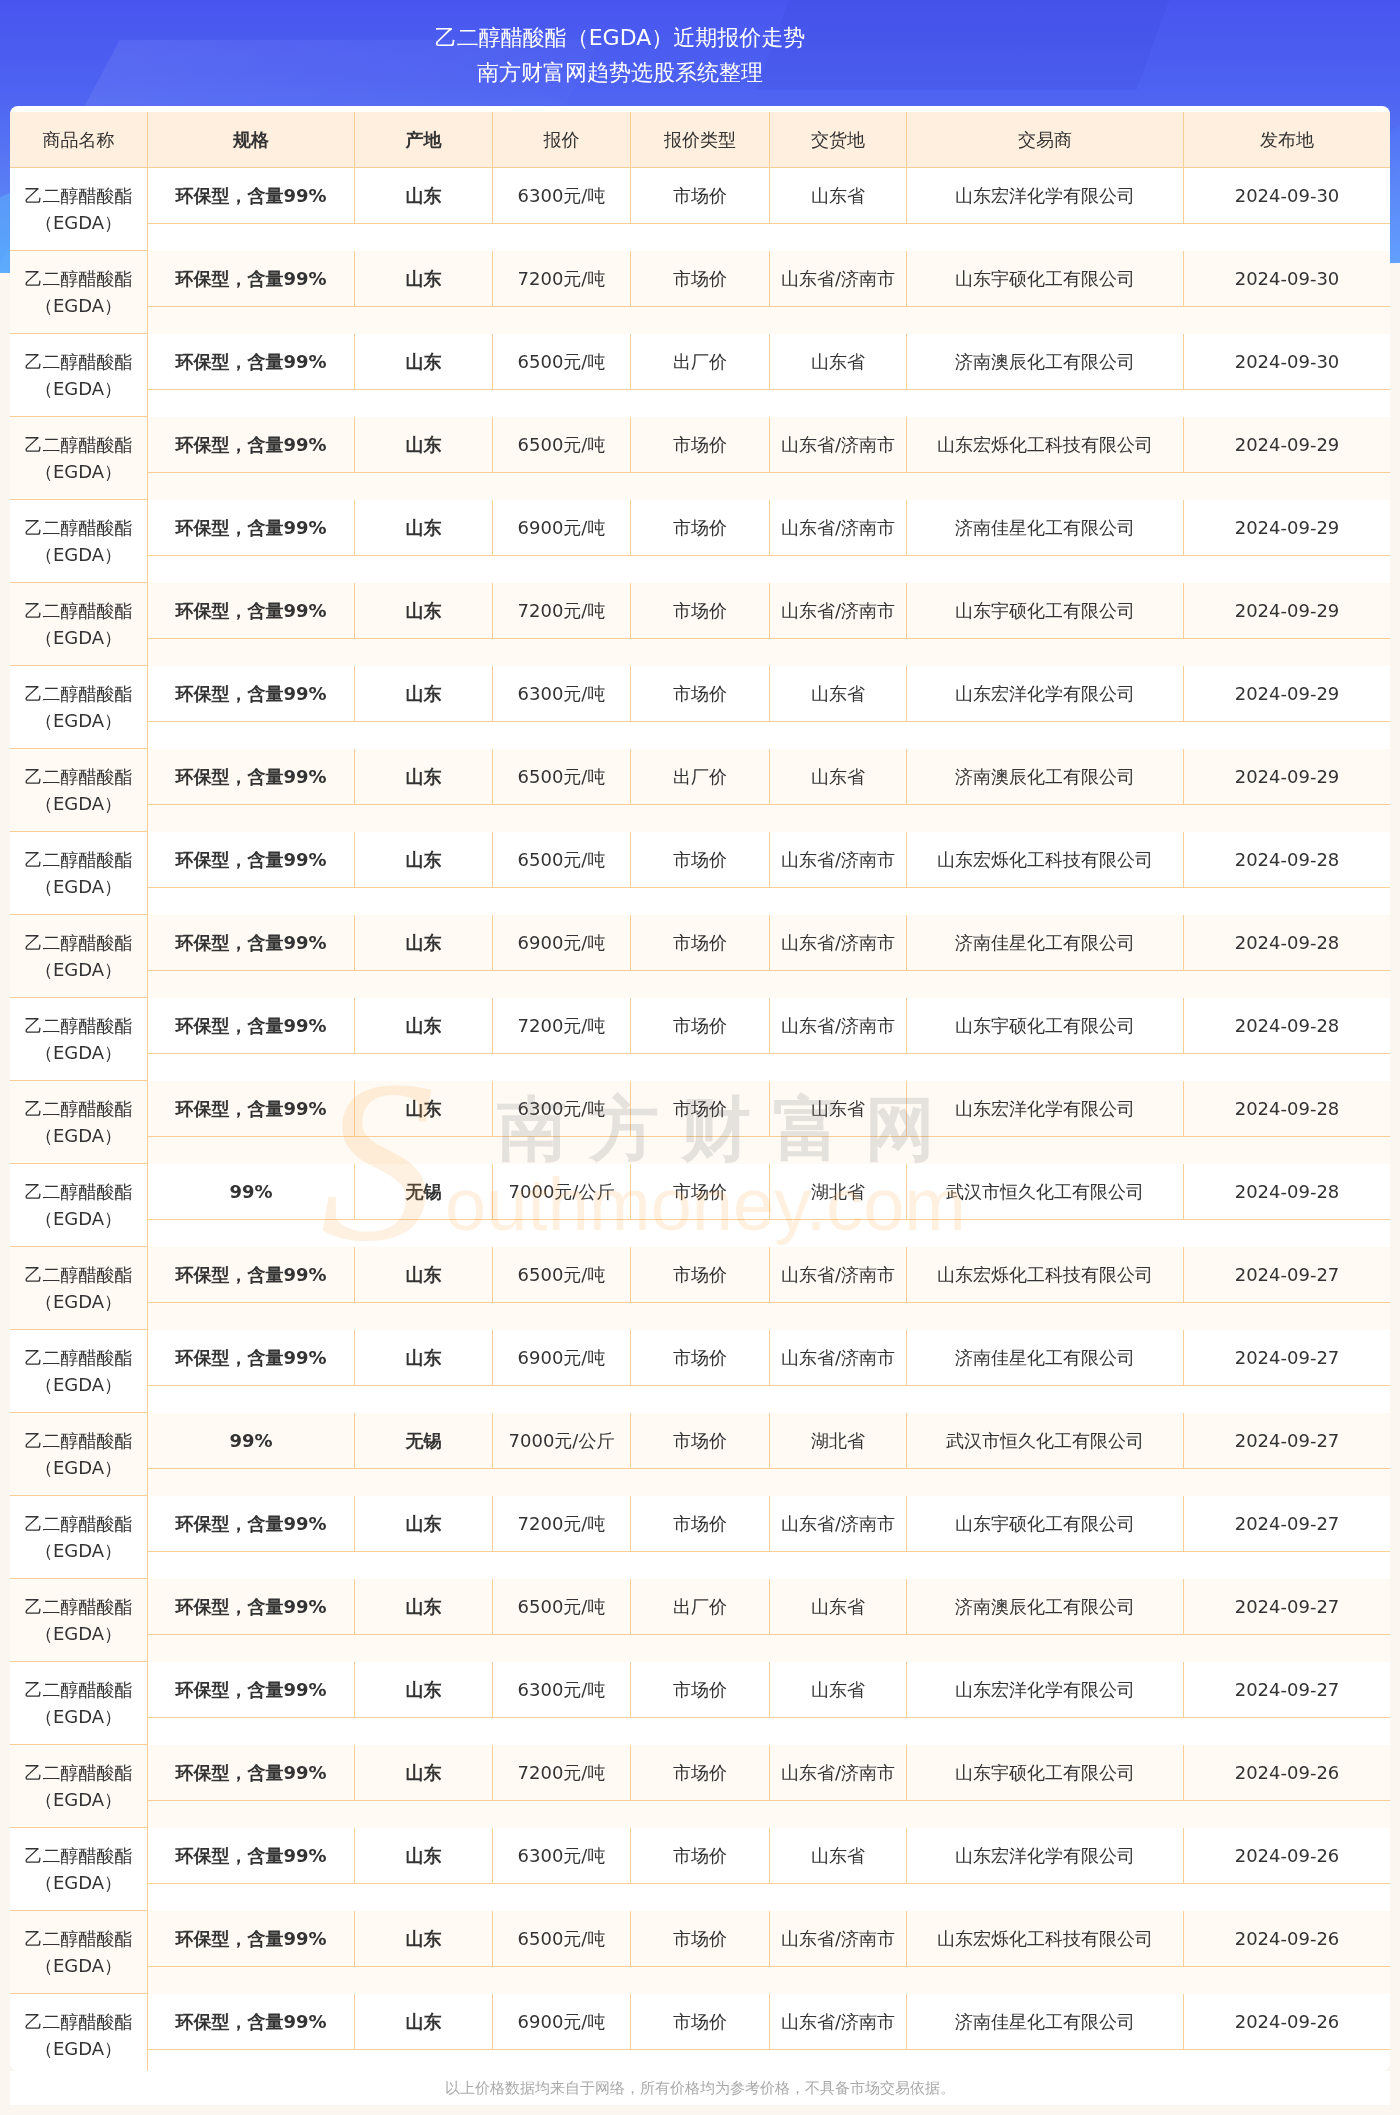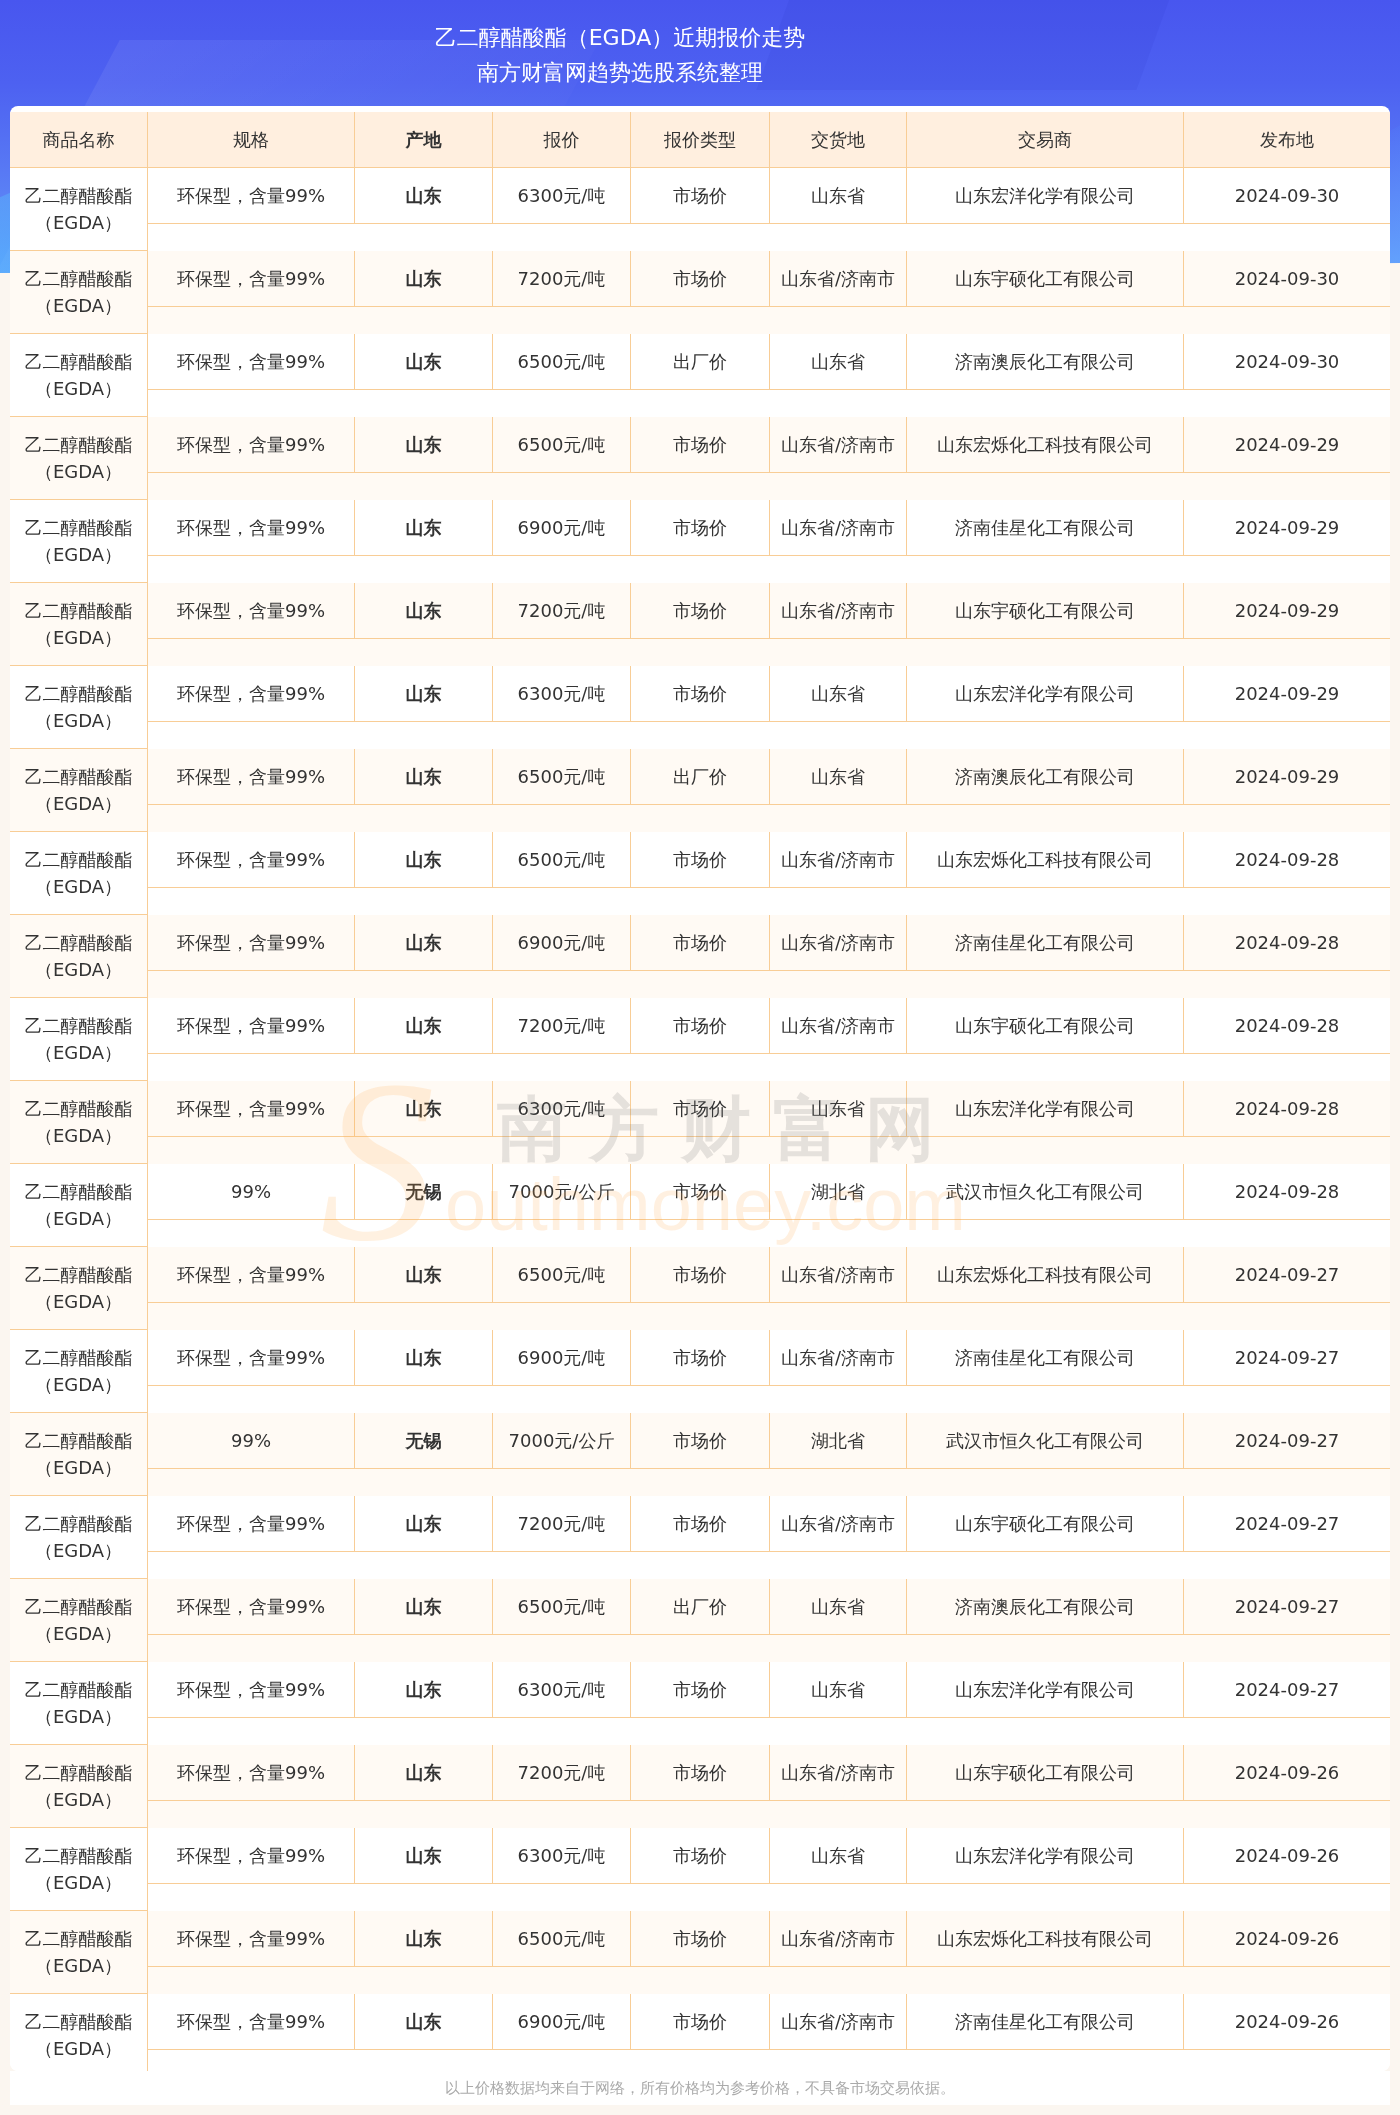--- a/index.html
+++ b/index.html
@@ -47,21 +47,21 @@
   .thead {
     display: flex; height: 56px; background: #ffefdf;
     border-bottom: 1px solid #f8cd96;
     margin-top: 6px;
   }
   .c {
     display: flex; align-items: center; justify-content: center; text-align: center;
     font-size: 18px; color: #333; border-right: 1px solid #f8cd96;
   }
   .thead .c { height: 55px; }
-  .w1 { width: 138px; } .w2 { width: 207px; } .w3 { width: 138px; font-weight: bold; } .w4 { width: 138px; }
+  .w1 { width: 138px; } .w2 { width: 207px; font-weight: bold; } .w3 { width: 138px; font-weight: bold; } .w4 { width: 138px; }
   .w5 { width: 139px; } .w6 { width: 137px; } .w7 { width: 277px; } .w8 { width: 206px; border-right: none; }
   .row { display: flex; height: 83px; background: #ffffff; }
   .row.even { background: #fffaf4; }
   .row .name {
     width: 138px; height: 83px; border-bottom: 1px solid #f8cd96;
     line-height: 27px; padding: 0 0;
   }
   .rest {
     display: flex; width: 1242px; height: 56px;
     border-bottom: 1px solid #f8cd96;

